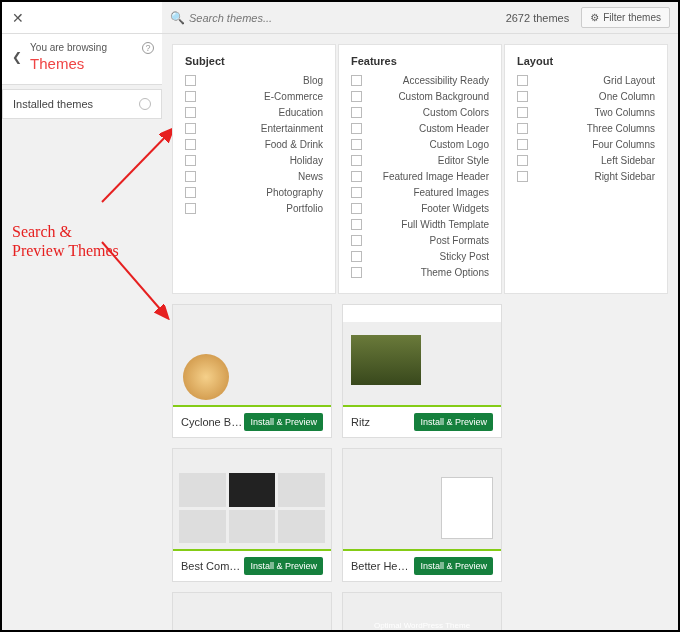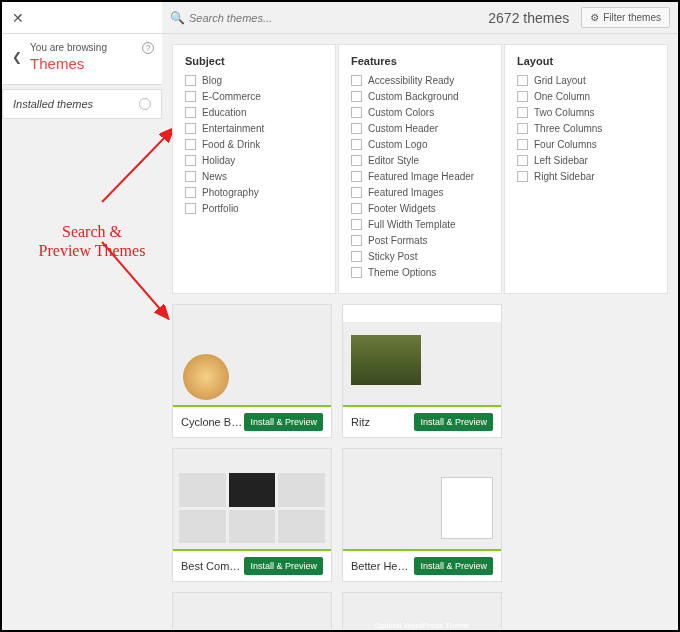--- a/index.html
+++ b/index.html
@@ -29,21 +29,21 @@
   }
   .back-chev { font-size: 12px; color: #555; cursor:pointer; }
   .browsing-texts { flex:1; }
   .browsing-label { font-size: 10px; color: #555; }
   .browsing-title { font-size: 15px; color: #ef4444; margin-top:2px;}
   .help-circ {
     position:absolute; top:8px; right:8px;
     width:12px;height:12px;border:1px solid #999;border-radius:50%;
     font-size:9px;color:#999;display:flex;align-items:center;justify-content:center;
   }
-  .side-list { margin-top:4px;font-style:italic; }
+  .side-list { margin-top:4px; }
   .side-item {
     background:#fff; border:1px solid #ddd; border-top:none;
     padding:8px 10px; display:flex; align-items:center; justify-content:space-between;
     cursor:pointer;
   }
   .side-item:first-child { border-top:1px solid #ddd; }
   .side-item .lbl { font-size:11px; }
   .side-item .circ {
     width:12px;height:12px;border:1px solid #bbb;border-radius:50%;
   }
@@ -57,38 +57,39 @@
   .topbar {
     height:32px; background:#f1f1f1; border-bottom:1px solid #ddd;
     display:flex; align-items:center; padding:0 8px; gap:8px;
   }
   .search-wrap { display:flex; align-items:center; gap:4px; flex:1; }
   .search-ico { color:#888; font-size:12px;}
   .search-input {
     border:none; background:transparent; font-size:11px; color:#888;
     outline:none; width:200px; font-style:italic;
   }
-  .count { color:#555; font-size:14px; margin-right:4px;}
+  .count { color:#555; font-size:11px; margin-right:4px;}
   .filter-btn {
     border:1px solid #ccc; background:#f8f8f8; padding:4px 8px;
     font-size:10px; color:#555; display:flex; align-items:center; gap:4px;
     cursor:pointer; border-radius:2px;
   }
   .gear { font-size:10px;}
   .filters {
     display:flex; gap:2px; padding:10px; background:#f1f1f1;
   }
   .filter-col {
     background:#fff; border:1px solid #e2e2e2; padding:10px 12px;
     flex:1; min-width:0;
   }
   .filter-col h4 { font-size:11px; color:#333; font-weight:600; margin-bottom:8px;}
   .check-row {
     display:flex; align-items:center; gap:6px; margin-bottom:5px;
     cursor:pointer;
+    justify-content:space-between;
   }
   .cbox { width:11px;height:11px;border:1px solid #bbb;background:#fff;}
   .clabel { font-size:10px; color:#555;}
   
   .grid-wrap { flex:1; overflow:hidden; padding:0 10px; }
   .grid { display:flex; flex-wrap:wrap; gap:10px; }
   .tcard {
     width:160px; background:#fff; border:1px solid #ddd;
     display:flex; flex-direction:column;
   }
@@ -103,21 +104,21 @@
   .inst-btn {
     background:#15803d; color:#fff; font-size:9px; padding:4px 6px;
     border:none; border-radius:2px; cursor:pointer; white-space:nowrap;
   }
   
   .anno {
     position:absolute; left:10px; top:180px; width:160px; pointer-events:none;
   }
   .anno-text {
     color:#e62020; font-family:"Comic Sans MS","Segoe Script",cursive;
-    font-size:16px; text-align:center; line-height:1.2;
+    font-size:16px; line-height:1.2;
   }
   .arrow { stroke:#e62020; fill:#e62020; }
   
   .thumb .bar { position:absolute; left:0; right:0; }
   .th-a { background:linear-gradient(#444 0 28px,#fff 28px 60px,#f6e7cf 60px 100px); }
   .th-a::after{content:"";position:absolute;bottom:5px;left:10px;width:46px;height:46px;border-radius:50%;background:radial-gradient(#f5d08a,#c78a3a);}
   .th-b { background:#fff; }
   .th-b .bar1{top:0;height:18px;background:#fff;border-bottom:1px solid #eee;}
   .th-b .pic{position:absolute;top:30px;left:8px;width:70px;height:50px;background:linear-gradient(#6a7a3a,#38481c);}
   .th-c { background:linear-gradient(#1596b5 0 20px,#fff 20px); }

